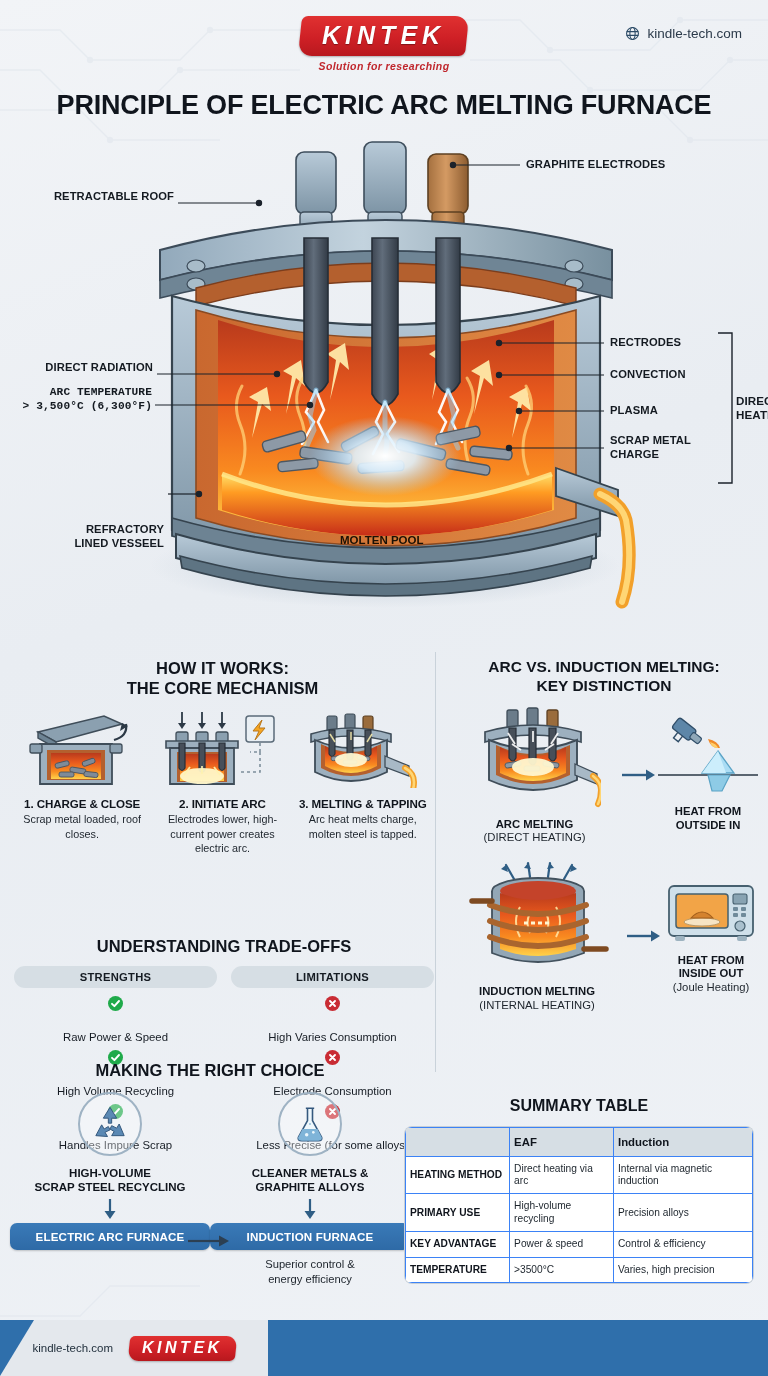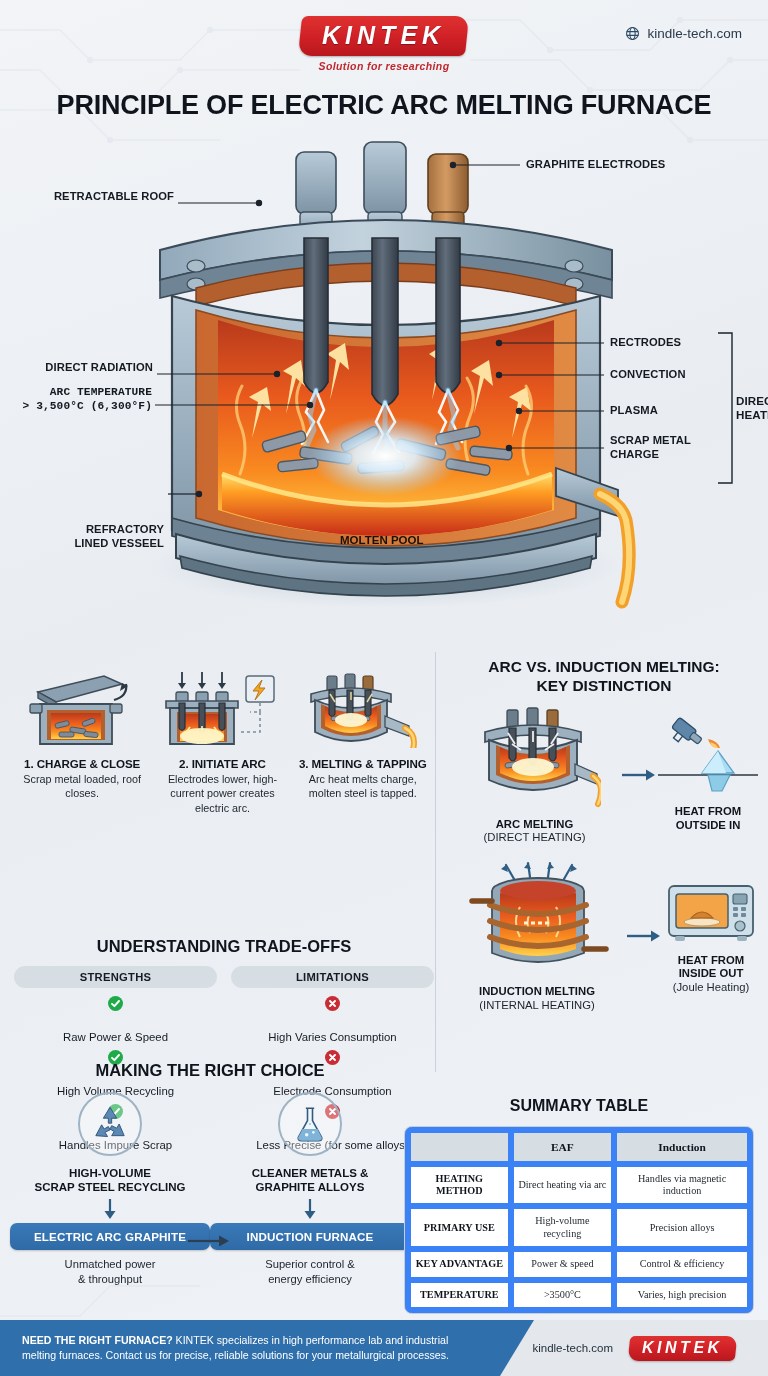--- a/index.html
+++ b/index.html
@@ -159,21 +159,21 @@
 
   
   .summary { position: absolute; left: 405px; top: 1096px; width: 348px; }
   .summary .sec-title { font-size: 16px; }
   table {
     width: 100%; border-collapse: collapse; margin-top: 11px;
     background: #fff; border-radius: 7px; overflow: hidden;
     box-shadow: 0 0 0 1px #c6ced6;
     font-size: 10.2px;
   }
-  th, td { border: 6px solid #3b82f6; padding: 6px 4px; text-align: center; font-family: Liberation Serif, serif; }
+  th, td { border: 1px solid #3b82f6; padding: 6px 4px; text-align: left; }
   thead th { background: #d6dee4; font-size: 11.4px; font-weight: 700; padding: 8px 4px; color: #10151d; }
   thead th.blank { background: #d6dee4; }
   tbody th {
     background: #fff; font-size: 10.2px; font-weight: 700; width: 30%;
     color: #10151d; line-height: 1.2;
   }
   tbody td { color: #1c242c; line-height: 1.22; }
 
   
   .footer {
@@ -439,20 +439,24 @@
       <div>DIRECT</div>
       <div>HEATING</div>
     </div>
   </div>
 
   <div class="molten-lbl">MOLTEN POOL</div>
 
   <div class="divider-v"></div>
 
   <div class="how">
+    <div class="sec-title">
+      <div>HOW IT WORKS:</div>
+      <div>THE CORE MECHANISM</div>
+    </div>
 
     <div class="steps">
 
       <div class="step">
         <div class="art">
           <svg width="112" height="78" viewBox="0 0 112 78">
             <path d="M12 22 L78 6 L96 14 L30 32 Z" fill="#8ba0b0" stroke="#3f4d59" stroke-width="1.6"></path>
             <path d="M12 22 L30 32 L30 38 L12 28 Z" fill="#6e8494" stroke="#3f4d59" stroke-width="1.4"></path>
             <path d="M14 34 L14 74 L86 74 L86 34 Z" fill="#9db0bf" stroke="#3f4d59" stroke-width="1.8"></path>
             <rect x="4" y="34" width="12" height="9" rx="2" fill="#8ba0b0" stroke="#3f4d59" stroke-width="1.3"></rect>
@@ -772,25 +776,21 @@
           </svg>
         </div>
         <div class="choice-h">
           <div>HIGH-VOLUME</div>
           <div>SCRAP STEEL RECYCLING</div>
         </div>
         <svg class="down-arrow" width="14" height="20" viewBox="0 0 14 20">
           <path d="M7 0 L7 13" stroke="#2f5e85" stroke-width="2.2"></path>
           <path d="M1.5 12 L7 20 L12.5 12 Z" fill="#2f5e85"></path>
         </svg>
-        <div class="btn-pill">ELECTRIC ARC GRAPHITE</div>
-        <div class="choice-note">
-          <div>Unmatched power</div>
-          <div>&amp; throughput</div>
-        </div>
+        <div class="btn-pill">ELECTRIC ARC FURNACE</div>
       </div>
 
       <div class="choice-col">
         <div class="circ">
           <svg width="40" height="40" viewBox="0 0 48 48">
             <path d="M19 5 L29 5 M21 5 L21 20 L10 40 Q9 44 14 44 L34 44 Q39 44 38 40 L27 20 L27 5" fill="#eef7fc" stroke="#35597e" stroke-width="1.9" stroke-linejoin="round"></path>
             <path d="M15 30 L33 30 L38 40 Q39 44 34 44 L14 44 Q9 44 10 40 Z" fill="#7fb4d8"></path>
             <circle cx="20" cy="37" r="2.1" fill="#eaf6fc"></circle>
             <circle cx="28" cy="34" r="1.6" fill="#eaf6fc"></circle>
             <circle cx="24" cy="24" r="1.3" fill="#9cc4dd"></circle>
@@ -825,21 +825,21 @@
         <tr>
           <th class="blank"></th>
           <th>EAF</th>
           <th>Induction</th>
         </tr>
       </thead>
       <tbody>
         <tr>
           <th>HEATING METHOD</th>
           <td>Direct heating via arc</td>
-          <td>Handles via magnetic induction</td>
+          <td>Internal via magnetic induction</td>
         </tr>
         <tr>
           <th>PRIMARY USE</th>
           <td>High-volume recycling</td>
           <td>Precision alloys</td>
         </tr>
         <tr>
           <th>KEY ADVANTAGE</th>
           <td>Power &amp; speed</td>
           <td>Control &amp; efficiency</td>
@@ -847,23 +847,20 @@
         <tr>
           <th>TEMPERATURE</th>
           <td>&gt;3500°C</td>
           <td>Varies, high precision</td>
         </tr>
       </tbody>
     </table>
   </div>
 
   <div class="footer">
-    <div class="footer-left">
-      <b>NEED THE RIGHT FURNACE?</b><span> KINTEK specializes in high performance lab and industrial melting furnaces. Contact us for precise, reliable solutions for your metallurgical processes.</span>
-    </div>
     <div class="footer-right">
       <span class="footer-site">kindle-tech.com</span>
       <span class="footer-logo">
         <span>KINTEK</span>
       </span>
     </div>
   </div>
 
 </div>
 

